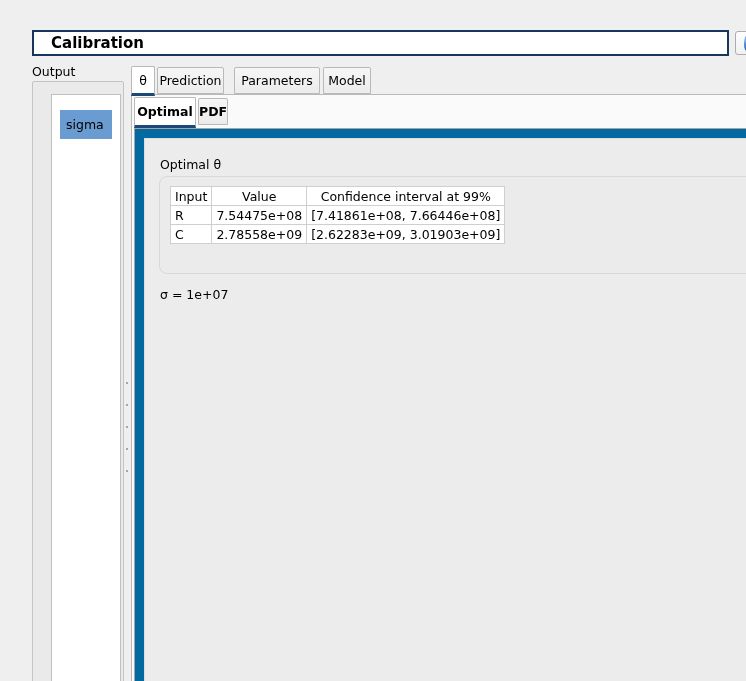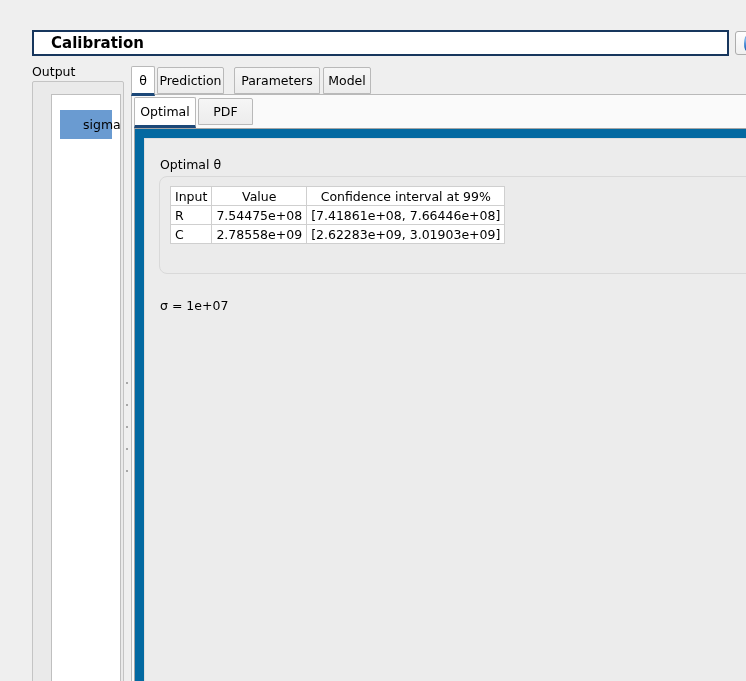--- a/index.html
+++ b/index.html
@@ -36,21 +36,21 @@
   
   .output-label { position: absolute; left: 8px; top: 40px; }
   .sidebar-panel {
     position: absolute; left: 8px; top: 57px; width: 92px; height: 613px;
     background: #eaeaea; border: 1px solid #c4c4c4; border-radius: 2px;
   }
   .output-list {
     position: absolute; left: 10px; top: 4px; width: 70px; height: 598px;
     background: #ffffff; border: 1px solid #bfbfbf; padding-top: 7px;
   }
-  .list-item { height: 29px; line-height: 29px; padding-left: 23px; cursor: default; }
+  .list-item { height: 29px; line-height: 29px; padding-left: 6px; cursor: default; }
   .list-item.selected { background: #6a9bd1; }
 
   
   .splitter {
     position: absolute; left: 101px; top: 350px; width: 3px; height: 32px;
     display: flex; flex-direction: column; gap: 4px; align-items: center; cursor: col-resize;
   }
   .splitter i { width: 2px; height: 2px; border-radius: 50%; background: #8f8f8f; flex: none; }
 
   
@@ -61,21 +61,21 @@
   .tab {
     position: absolute; z-index: 3;
     background: linear-gradient(#f6f6f6, #ececec);
     border: 1px solid #b9b9b9;
     border-top-left-radius: 2px; border-top-right-radius: 2px;
     display: flex; align-items: center; justify-content: center;
     white-space: nowrap; cursor: pointer;
   }
   .tab.t1 { top: 43px; height: 27px; }
   .tab.t1.active { top: 42px; height: 30px; background: #ffffff; border-bottom: 3px solid #1c4878; }
-  .tab.t2 { top: 74px; height: 27px; }
+  .tab.t2 { top: 74px; height: 27px; font-weight: bold; }
   .tab.t2.active { top: 73px; height: 31px; background: #ffffff; border-bottom: 3px solid #1c4878; }
 
   
   .scroll-area {
     position: absolute; left: 110px; top: 104px; width: 625px; height: 680px;
     border: 1px solid #a5a5a5; background: #0369a1; padding: 1px; z-index: 2;
   }
   .scroll-inner {
     width: 100%; height: 100%;
     border: 1px solid #dedede; background: #ececec; position: relative;
@@ -92,21 +92,21 @@
     background: #ffffff; border: 1px solid #a9a9a9;
   }
   .theta-table th, .theta-table td {
     border: 1px solid #cfcfcf; height: 19px; padding: 0 4px;
     font-weight: normal; white-space: nowrap;
   }
   .theta-table th { text-align: center; }
   .theta-table td { text-align: left; }
 
   .obs-line1 { position: absolute; left: 7px; top: 136px; }
-  .obs-line2 { position: absolute; left: 7px; top: 151px; }
+  .obs-line2 { position: absolute; left: 7px; top: 140px; }
 </style>
 </head>
 <body>
 
 <div class="title-frame">
   <span>Calibration</span>
 </div>
 <div class="info-btn">
   <span class="info-icon">i</span>
 </div>
@@ -127,21 +127,21 @@
 </div>
 
 <div class="tab-pane1"></div>
 
 <div class="tab t1 active" style="left:107px;width:24px">θ</div>
 <div class="tab t1" style="left:133px;width:67px">Prediction</div>
 <div class="tab t1" style="left:210px;width:86px">Parameters</div>
 <div class="tab t1" style="left:299px;width:48px">Model</div>
 
 <div class="tab t2 active" style="left:110px;width:62px">Optimal</div>
-<div class="tab t2" style="left:174px;width:55px">PDF</div>
+<div class="tab t2" style="left:174px;width:30px">PDF</div>
 
 <div class="scroll-area">
   <div class="scroll-inner">
 
     <div class="group-title">Optimal θ</div>
 
     <div class="group-frame">
       <table class="theta-table">
         <colgroup>
             <col style="width:41px">

